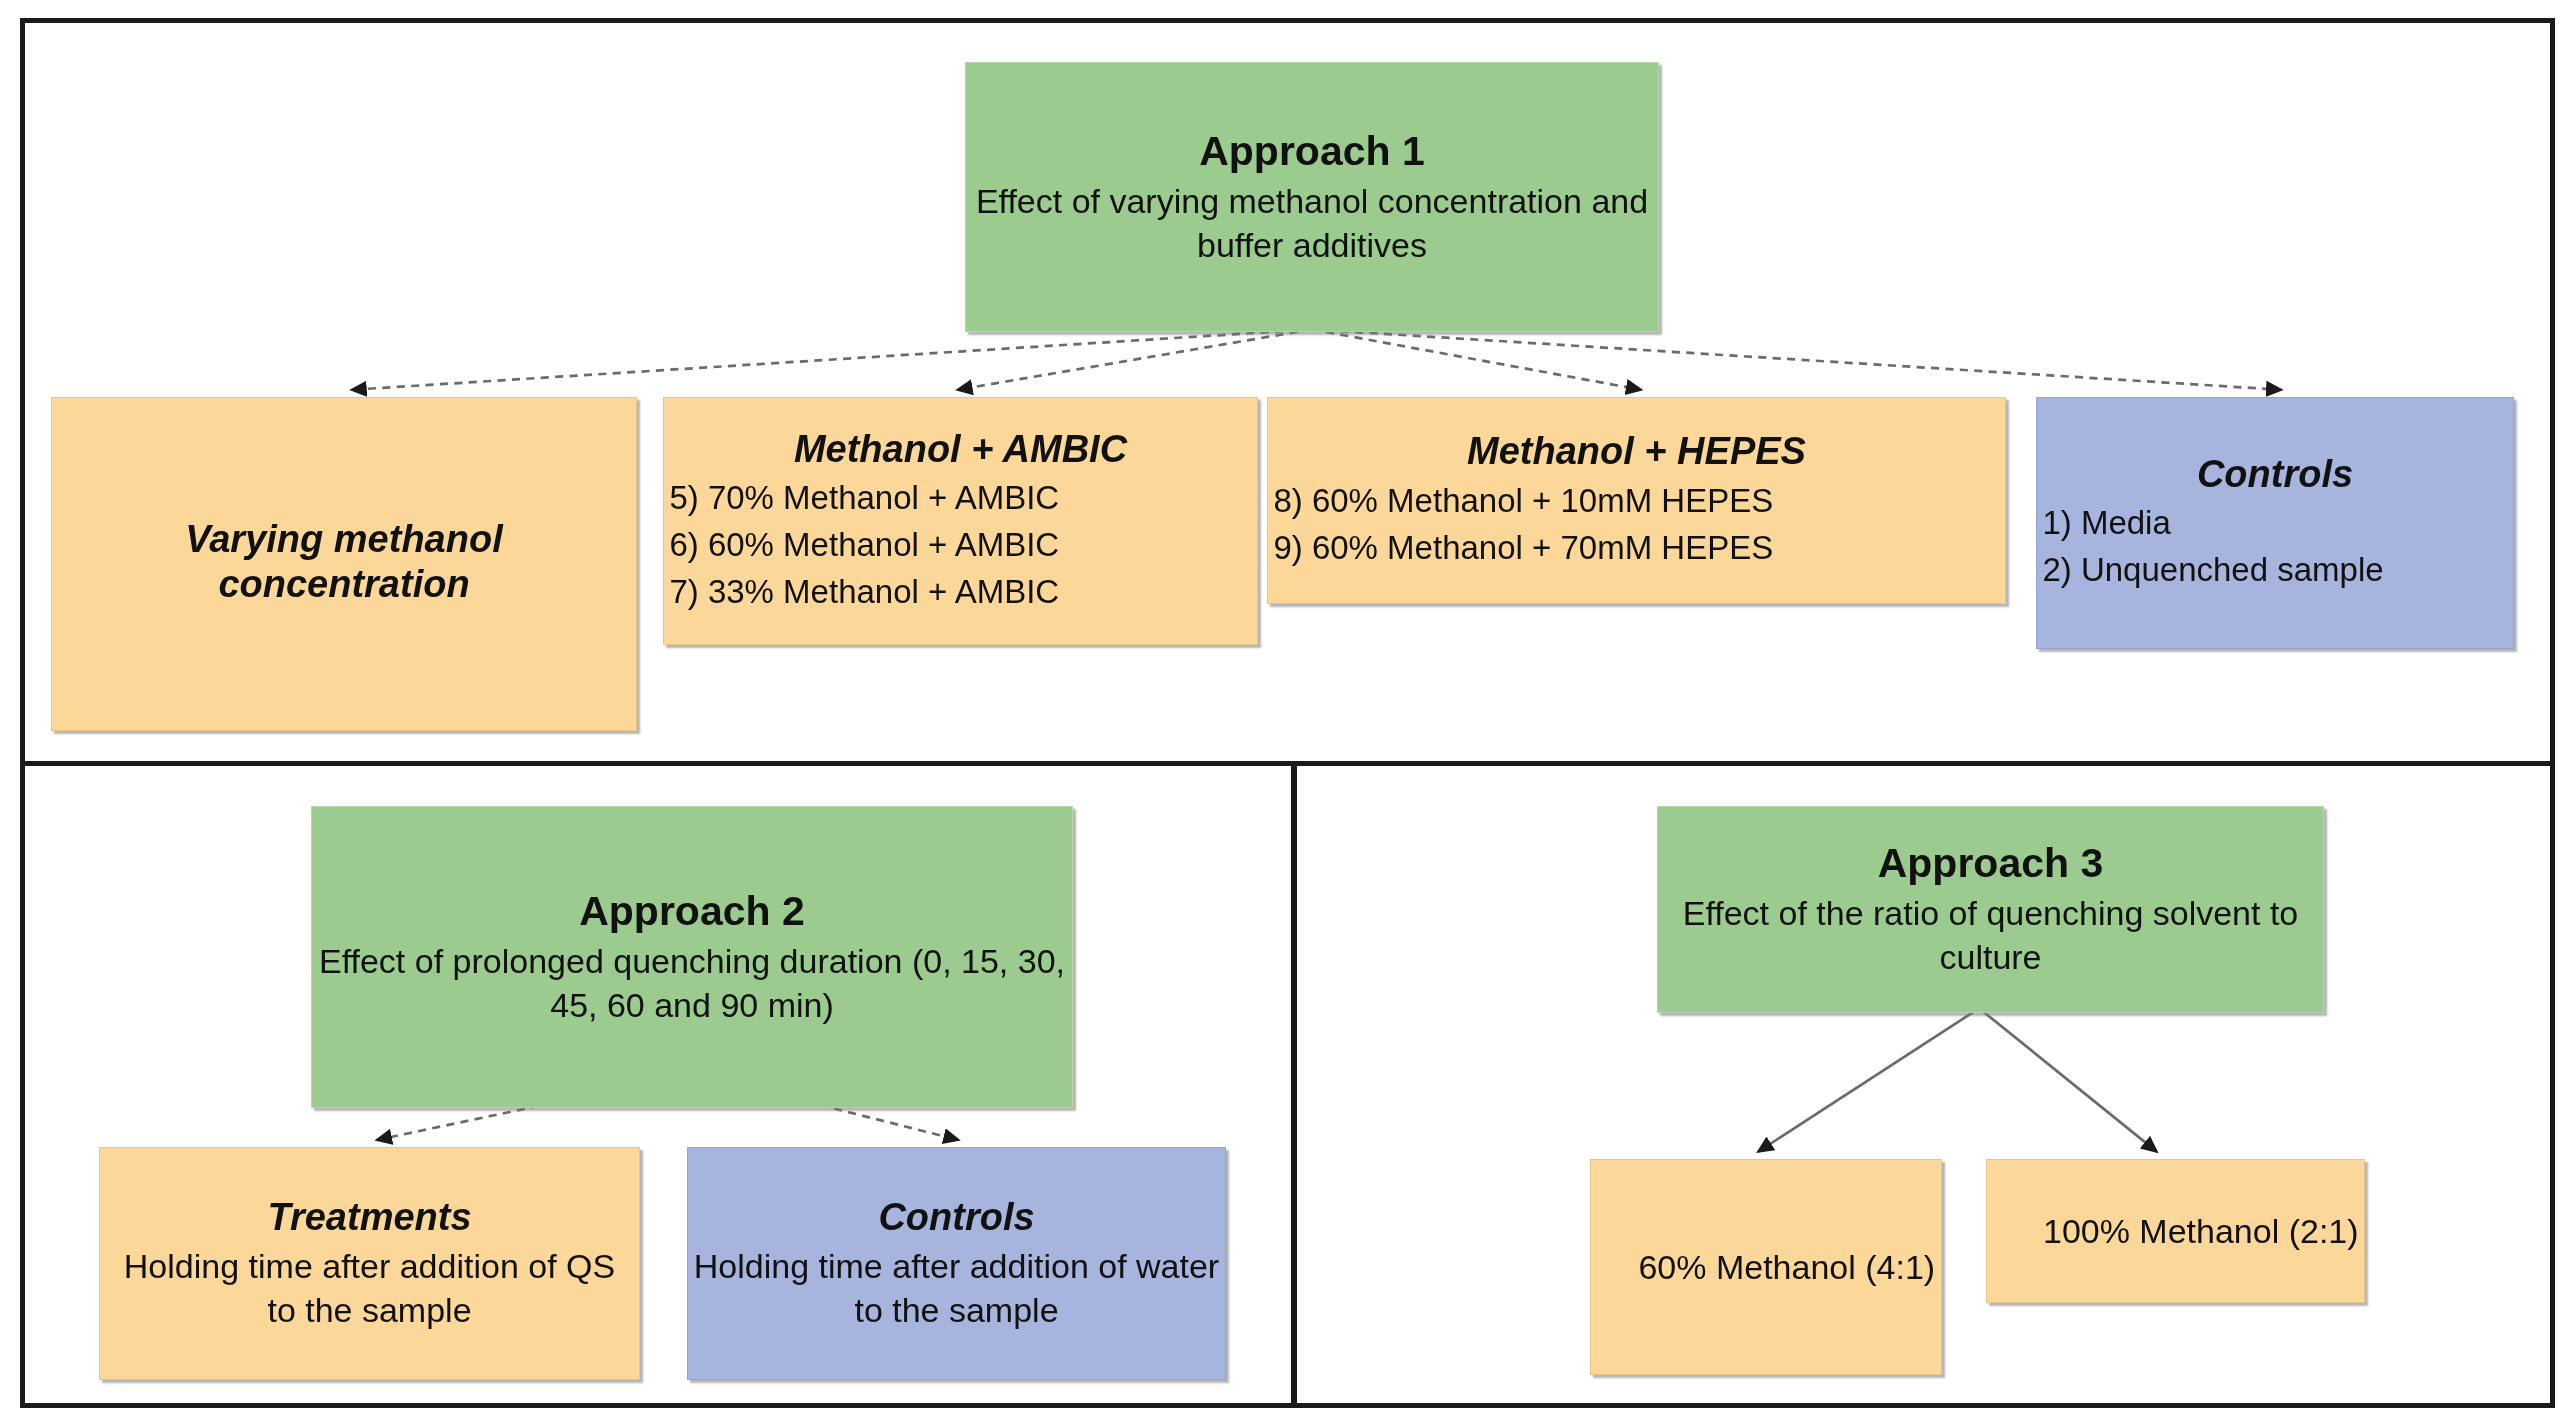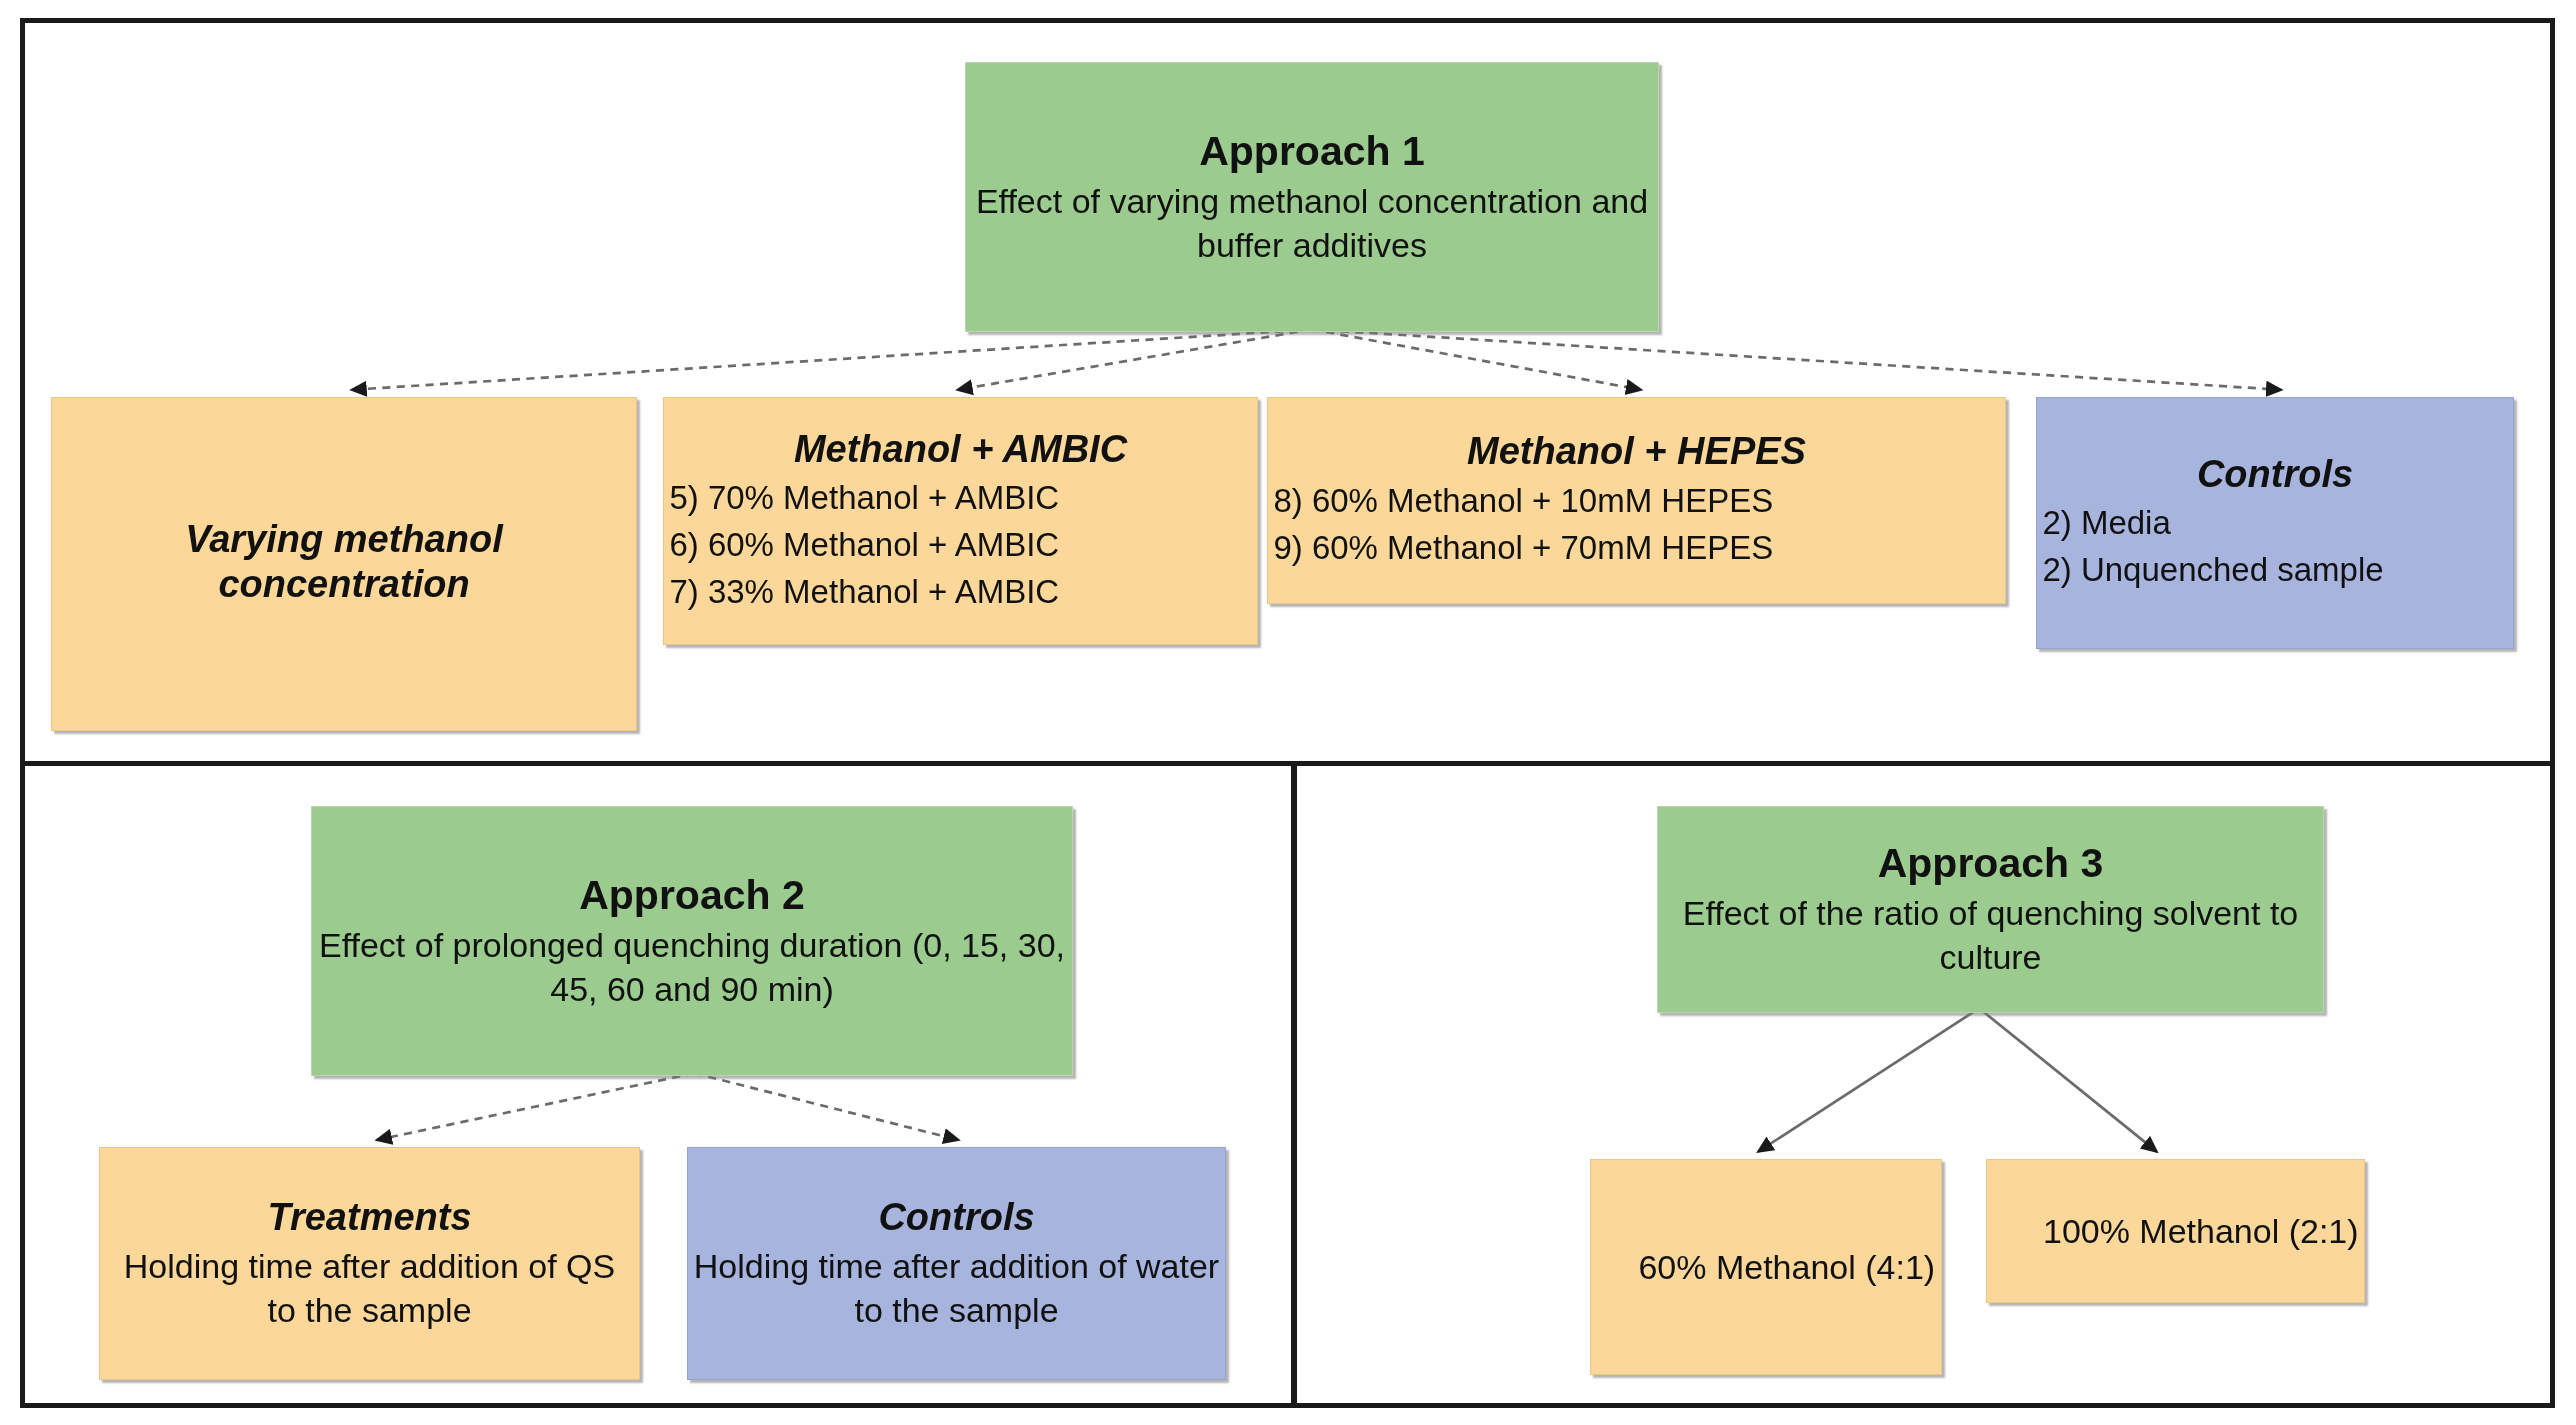--- a/index.html
+++ b/index.html
@@ -78,21 +78,21 @@
   .node-list .li { white-space: nowrap; }
 
   
   #node-approach-1      { left: 965px; top: 54px;  width: 694px;  height: 270px; }
   #node-varying-methanol{ left: 51px;   top: 397px; width: 586px;  height: 334px; }
   #node-methanol-ambic  { left: 663px;  top: 397px; width: 595px;  height: 248px; }
   #node-methanol-hepes  { left: 1267px; top: 397px; width: 739px;  height: 207px; justify-content: center; }
   #node-controls-1      { left: 2036px; top: 397px; width: 478px;  height: 252px; }
 
   
-  #node-approach-2      { left: 311px;  top: 798px;  width: 762px; height: 270px; }
+  #node-approach-2      { left: 311px;  top: 798px;  width: 762px; height: 302px; }
   #node-treatments      { left: 99px;  top: 1147px; width: 541px; height: 233px; }
   #node-controls-2      { left: 687px;  top: 1147px; width: 539px; height: 233px; }
 
   
   #node-approach-3      { left: 1657px; top: 798px;  width: 667px; height: 207px; }
   #node-ratio-60        { left: 1590px; top: 1159px; width: 352px; height: 216px; padding-left: 47px; }
   #node-ratio-100       { left: 1986px; top: 1159px; width: 379px; height: 144px; align-items: flex-end; }
 
   
   .connectors {
@@ -160,21 +160,21 @@
     <div class="node-title italic">Methanol + HEPES</div>
     <div class="node-list">
       <div class="li">8) 60% Methanol + 10mM HEPES</div>
       <div class="li">9) 60% Methanol + 70mM HEPES</div>
     </div>
   </div>
 
   <div class="node blue" id="node-controls-1">
     <div class="node-title italic">Controls</div>
     <div class="node-list">
-      <div>2) Media</div>
+      <div>1) Media</div>
       <div>2) Unquenched sample</div>
     </div>
   </div>
 
   <div class="node green" id="node-approach-2">
     <div class="node-title">Approach 2</div>
     <div class="node-sub">Effect of prolonged quenching duration (0, 15, 30, 45, 60 and 90 min)</div>
   </div>
 
   <div class="node yellow" id="node-treatments">

